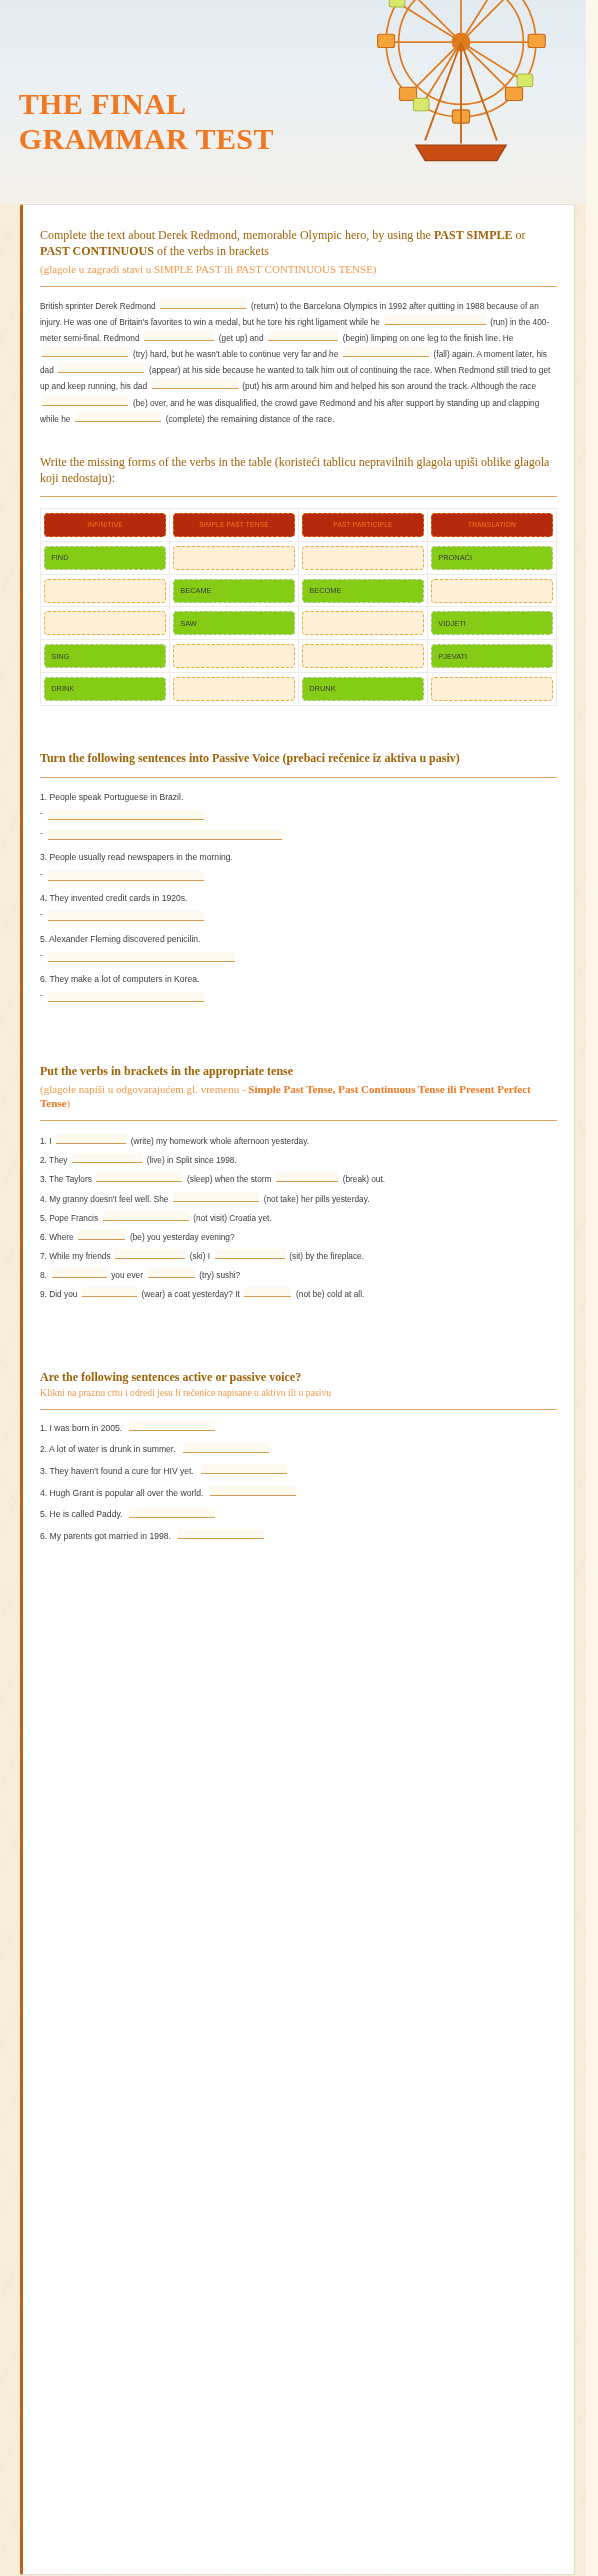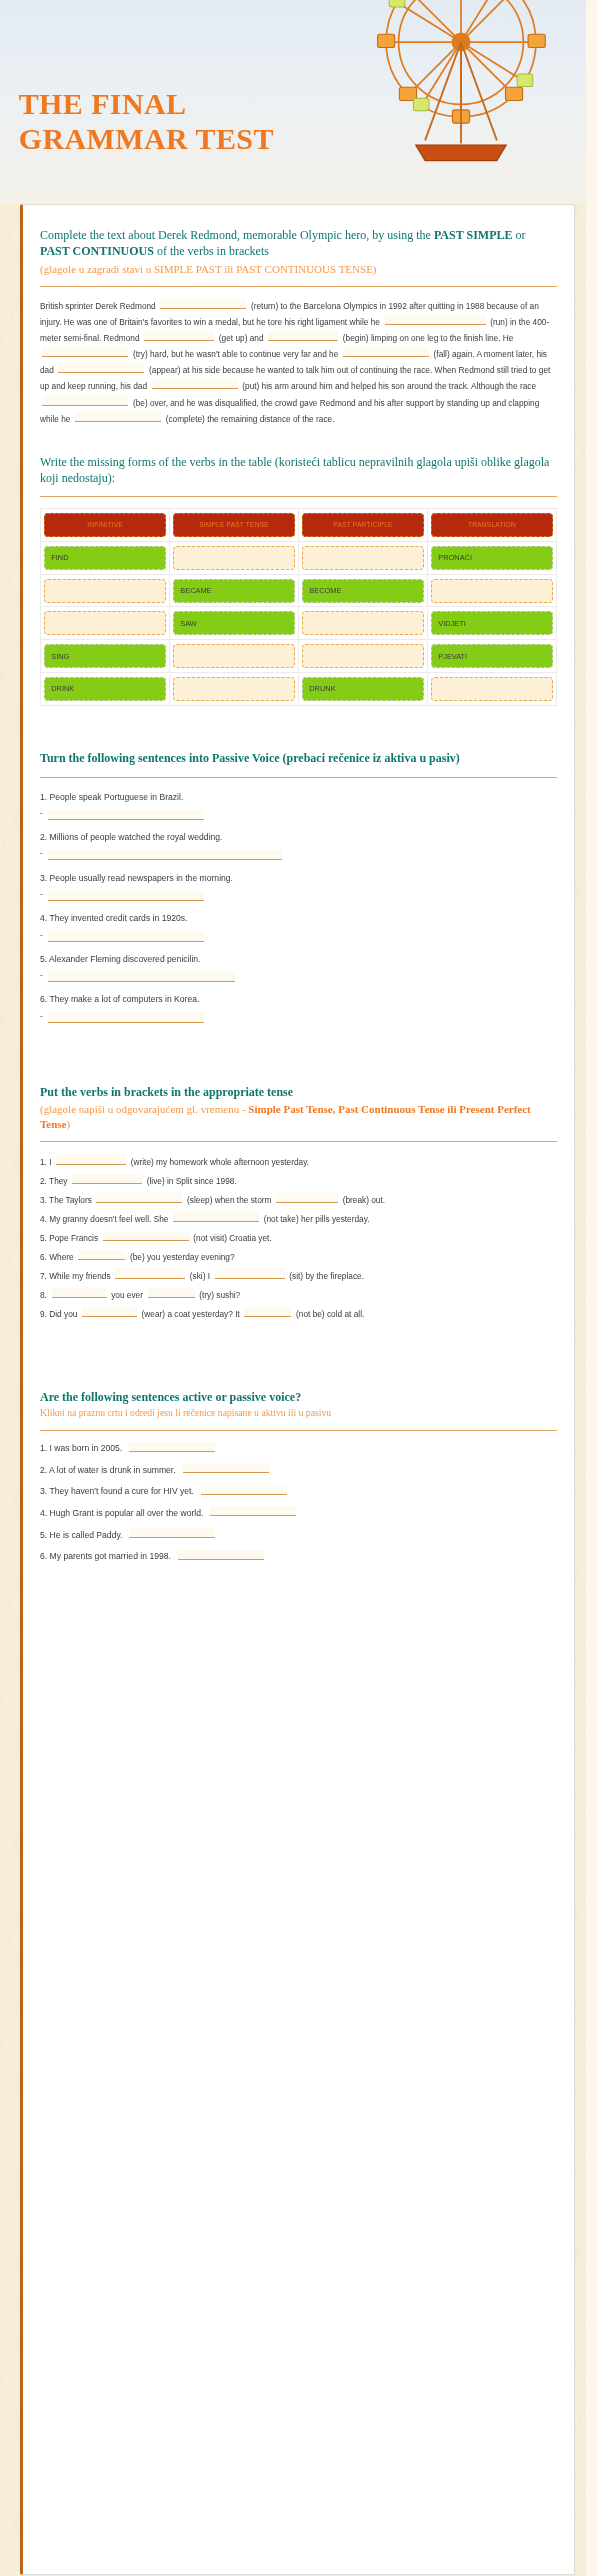--- a/index.html
+++ b/index.html
@@ -81,21 +81,21 @@
   }
 
   .section { padding: 23.4px 17px 4.7px 17px; }
 
   h2.sec-title {
     margin: 0 0 1.6px 0;
     font-family: "Liberation Serif", serif;
     font-size: 12px;
     line-height: 1.32;
     font-weight: 700;
-    color: #0f766e;
+    color: #a16207;
   }
   h2.sec-title.thin { font-weight: 400; }
   h2.sec-title .bold { font-weight: 700; }
   .sec-sub {
     margin: 1.6px 0 0 0;
     font-family: "Liberation Serif", serif;
     font-size: 11px;
     line-height: 1.32;
     font-weight: 400;
     color: #f4994a;
@@ -384,21 +384,20 @@
       <h2 class="sec-title">Turn the following sentences into Passive Voice (prebaci rečenice iz aktiva u pasiv)</h2>
       <hr class="rule">
 
       <div class="qlist">
         <div class="qitem">1. People speak Portuguese in Brazil.</div>
         <div class="ans-row">
           <span class="dash">-</span>
           <span class="blank w200"></span>
         </div>
 
-        <div class="qitem">2. Millions of people watched the royal wedding.</div>
         <div class="ans-row">
           <span class="dash">-</span>
           <span class="blank w300"></span>
         </div>
 
         <div class="qitem">3. People usually read newspapers in the morning.</div>
         <div class="ans-row">
           <span class="dash">-</span>
           <span class="blank w200"></span>
         </div>

